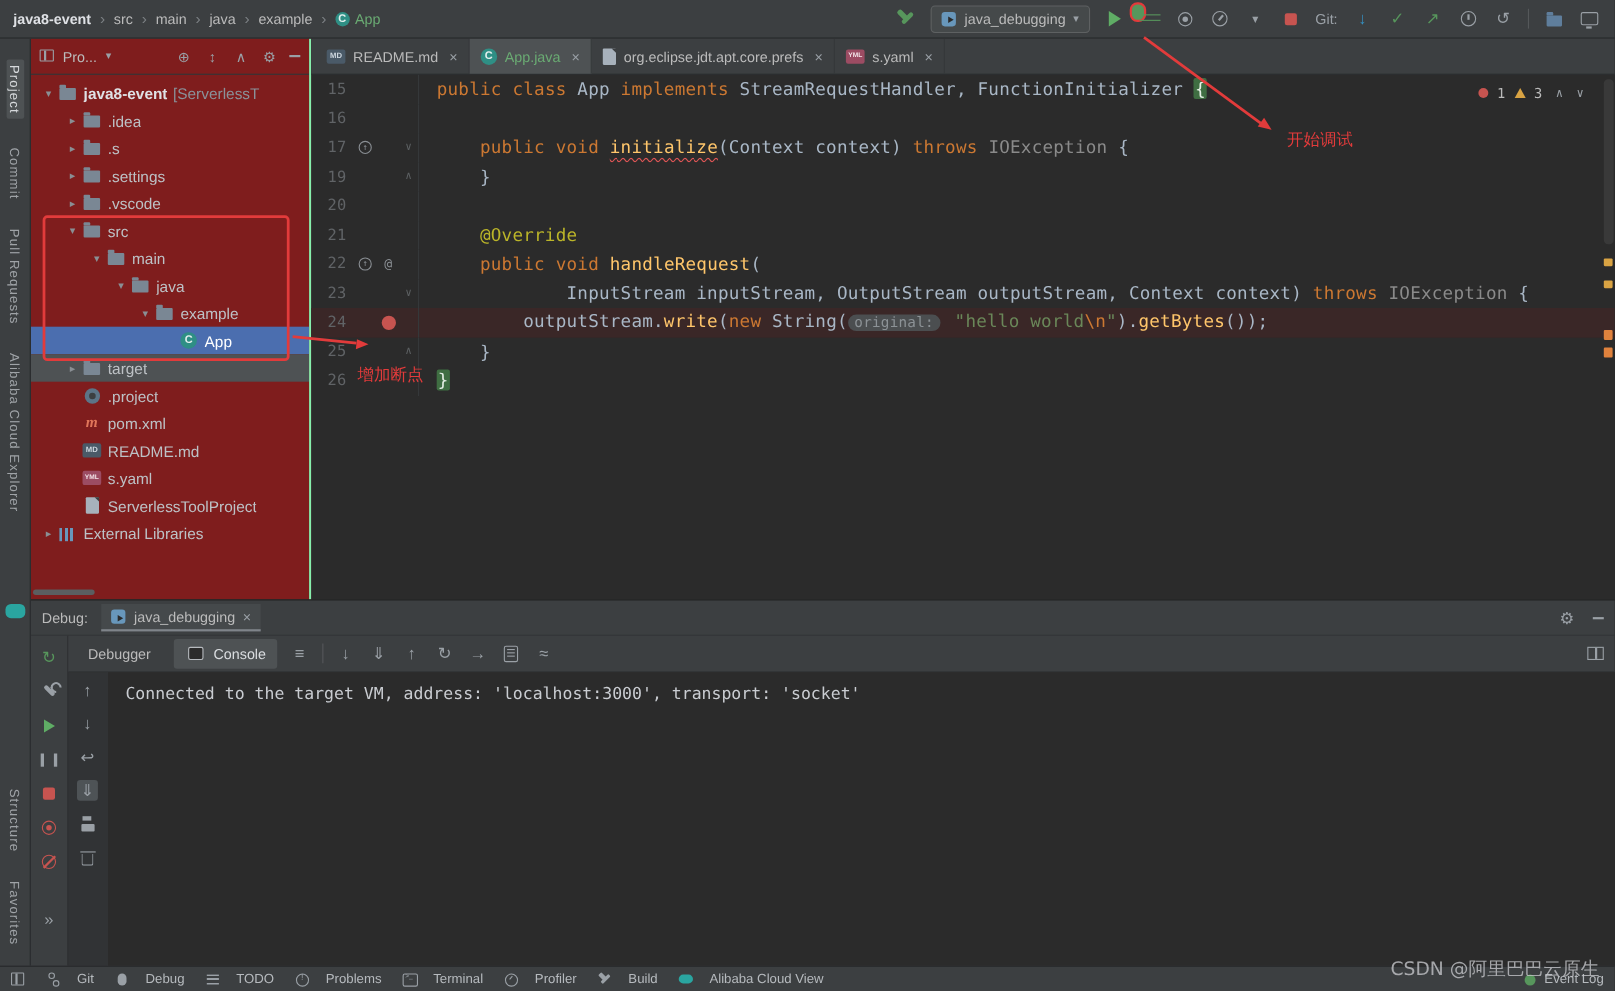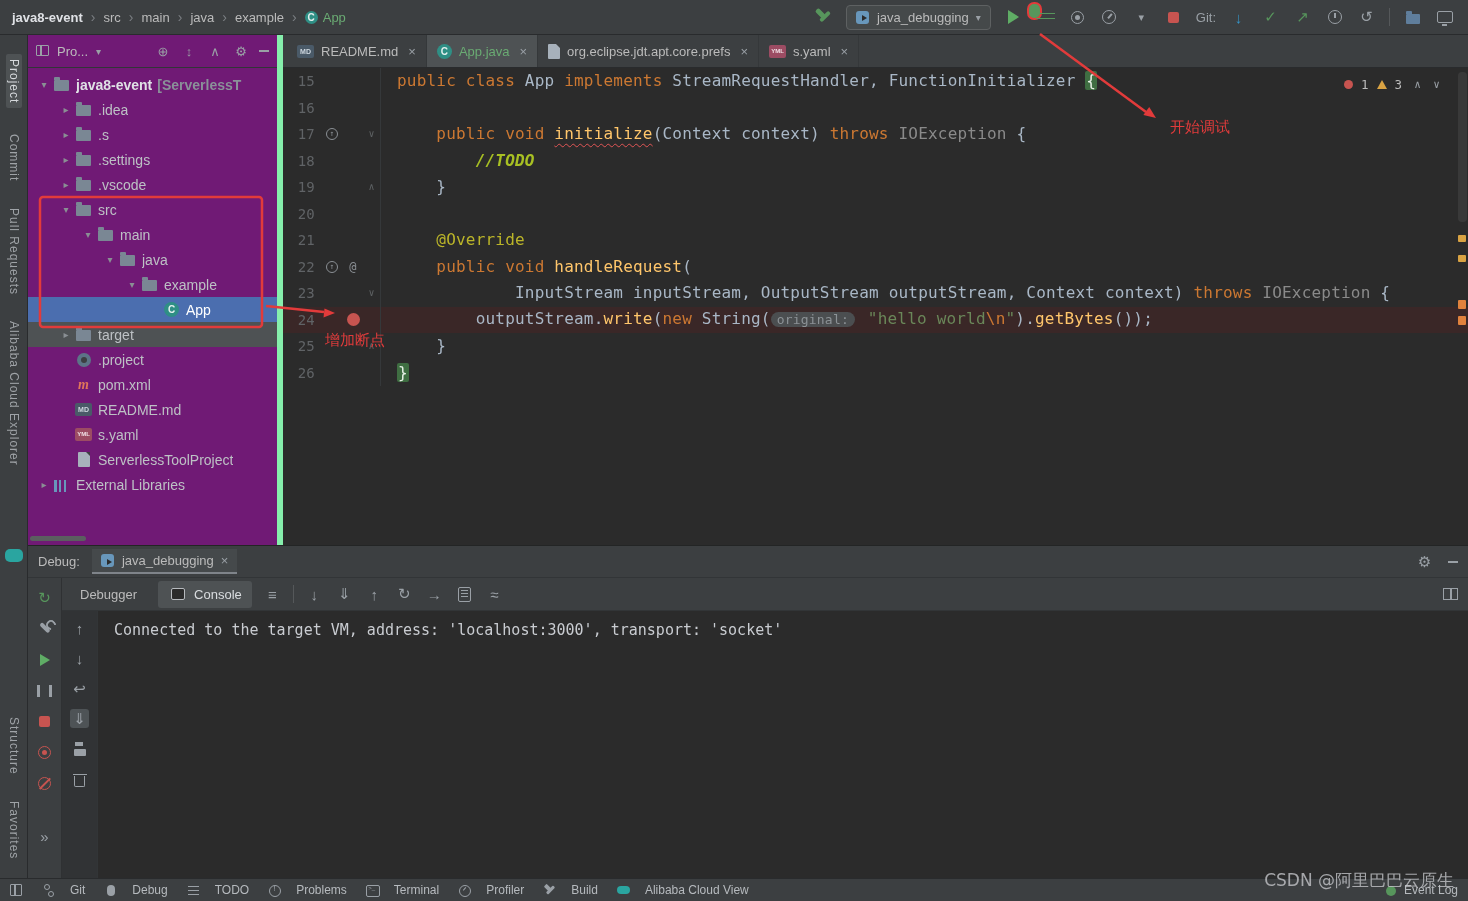--- a/index.html
+++ b/index.html
@@ -63,33 +63,33 @@
   
   .leftstrip{position:absolute;left:0;top:35px;bottom:23px;width:28px;background:#3c3f41;border-right:1px solid #292b2d;display:flex;flex-direction:column;align-items:center;padding:6px 0;z-index:4}
   .vitem{writing-mode:vertical-lr;font-size:12px;color:#9fa3a7;letter-spacing:1px;margin:13px 0;cursor:default;white-space:nowrap}
   .vitem.active{background:#4e5254;color:#d6d9dc;padding:5px 1px;border-radius:2px}
   .vspacer{flex:1}
   .strip-proj-ico{width:13px;height:11px;border:1.5px solid #9aa0a6;border-radius:1px;position:relative;margin-bottom:2px}
   .strip-proj-ico::after{content:"";position:absolute;left:3px;top:0;bottom:0;width:1.5px;background:#9aa0a6}
   .strip-cloud{position:absolute;top:514px;left:5px;width:18px;height:13px;background:#2aa5a0;border-radius:5px}
 
   
-  .ppanel{position:absolute;left:28px;top:35px;width:255px;height:510px;background:#701a75;border-right:6px solid #86efac;display:flex;flex-direction:column;overflow:hidden}
+  .ppanel{position:absolute;left:28px;top:35px;width:255px;height:510px;background:#7f1d1d;border-right:2px solid #86efac;display:flex;flex-direction:column;overflow:hidden}
   .pp-header{height:33px;flex:none;display:flex;align-items:center;padding:0 8px;gap:8px;font-size:13px;color:#bbbbbb;border-bottom:1px solid #323537}
   .pp-header .tbi{width:16px;height:16px;font-size:13px}
   .pp-sp{flex:1}
   .pp-tree{flex:1;padding-top:4px;position:relative;overflow:hidden}
   .trow{height:25px;display:flex;align-items:center;font-size:14px;color:#bdc1c5;white-space:nowrap;cursor:default}
   .trow.selected{background:#4b6eaf;color:#ffffff}
   .trow.hovered{background:#4e5254}
   .tarrow{width:16px;flex:none;text-align:center;color:#8a8f94;font-size:10px}
   .tico-wrap{width:19px;flex:none;display:flex;justify-content:center;margin-right:5px}
   .tlabel{overflow:hidden;text-overflow:clip}
   .trow.boldroot .tlabel{font-weight:bold;color:#dfe1e5}
-  .tsuffix{color:#8a9199;margin-left:5px;font-weight:bold}
+  .tsuffix{color:#8a9199;margin-left:5px;font-weight:normal}
   .pp-hscroll{position:absolute;left:2px;bottom:4px;width:56px;height:5px;background:#5b5e60;border-radius:3px}
 
   
   .tico{display:inline-block;flex:none}
   .ti-folder{width:15px;height:11px;background:#7a8794;border-radius:1px;position:relative;margin-top:2px}
   .ti-folder::before{content:"";position:absolute;top:-3px;left:0;width:6px;height:3px;background:#7a8794;border-radius:1px 1px 0 0}
   .ti-class{width:15px;height:15px;border-radius:50%;background:#2f8f85;color:#e2efee;font:bold 10px/15px "Liberation Sans",sans-serif;text-align:center}
   .ti-md{width:17px;height:13px;background:#4a5a68;border-radius:2px;color:#cfd8e0;font:bold 7px/13px "Liberation Sans",sans-serif;text-align:center}
   .ti-yml{width:17px;height:13px;background:#9c4c63;border-radius:2px;color:#f2e3e8;font:bold 6px/13px "Liberation Sans",sans-serif;text-align:center}
   .ti-maven{color:#e0765a;font:italic bold 14px/16px "Liberation Serif",serif}
@@ -451,27 +451,20 @@
       <div class="crow">
         <span class="ln">17</span>
         <span class="gut1">
           <span class="g-ovr">↑</span>
         </span>
         <span class="gut2"></span>
         <span class="foldc">∨</span>
         <span class="codetext"><span class="s-pl">    </span><span class="s-kw">public </span><span class="s-kw">void </span><span class="s-fnerr">initialize</span><span class="s-pl">(Context context) </span><span class="s-kw">throws </span><span class="s-dim">IOException </span><span class="s-pl">{</span></span>
       </div>
       <div class="crow">
-        <span class="ln">18</span>
-        <span class="gut1"></span>
-        <span class="gut2"></span>
-        <span class="foldc"></span>
-        <span class="codetext"><span class="s-pl">        </span><span class="s-todo">//TODO</span></span>
-      </div>
-      <div class="crow">
         <span class="ln">19</span>
         <span class="gut1"></span>
         <span class="gut2"></span>
         <span class="foldc">∧</span>
         <span class="codetext"><span class="s-pl">    }</span></span>
       </div>
       <div class="crow">
         <span class="ln">20</span>
         <span class="gut1"></span>
         <span class="gut2"></span>

